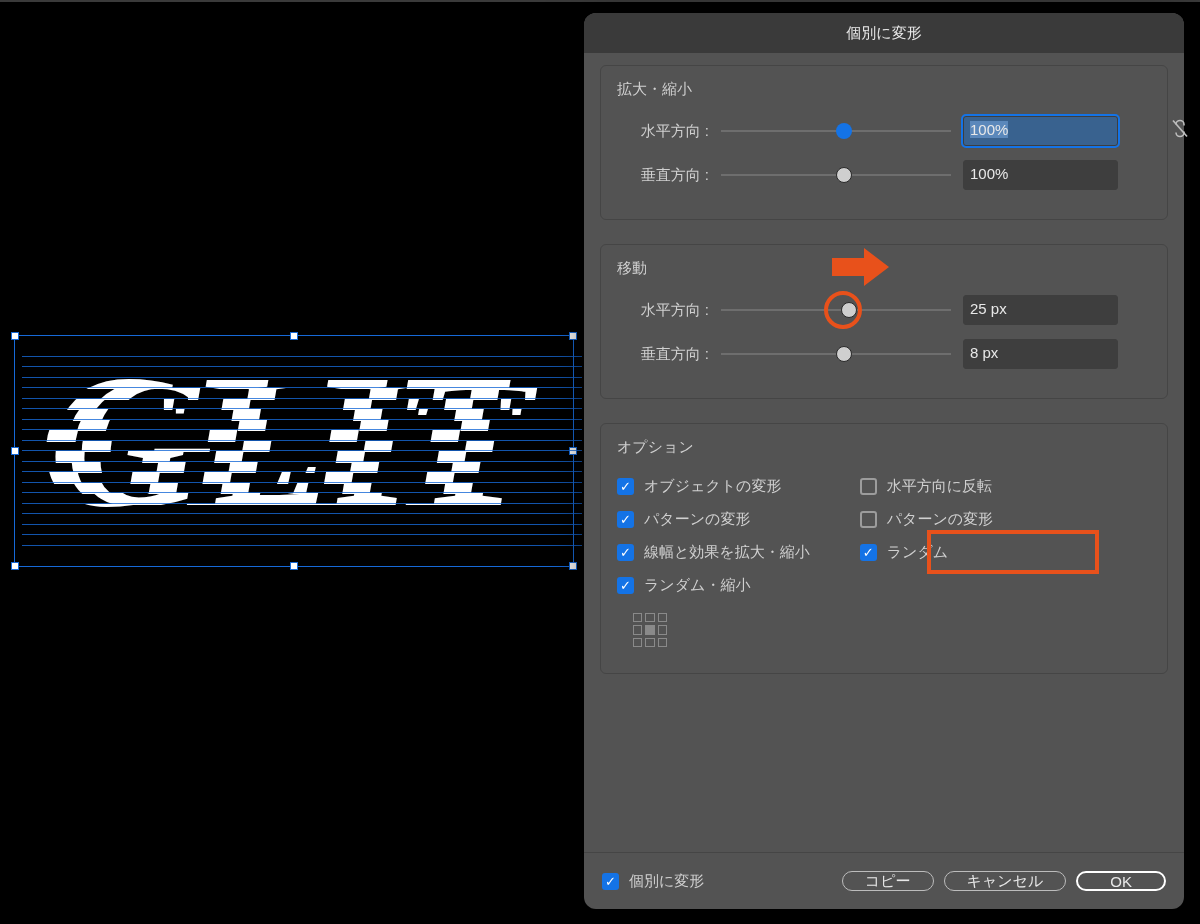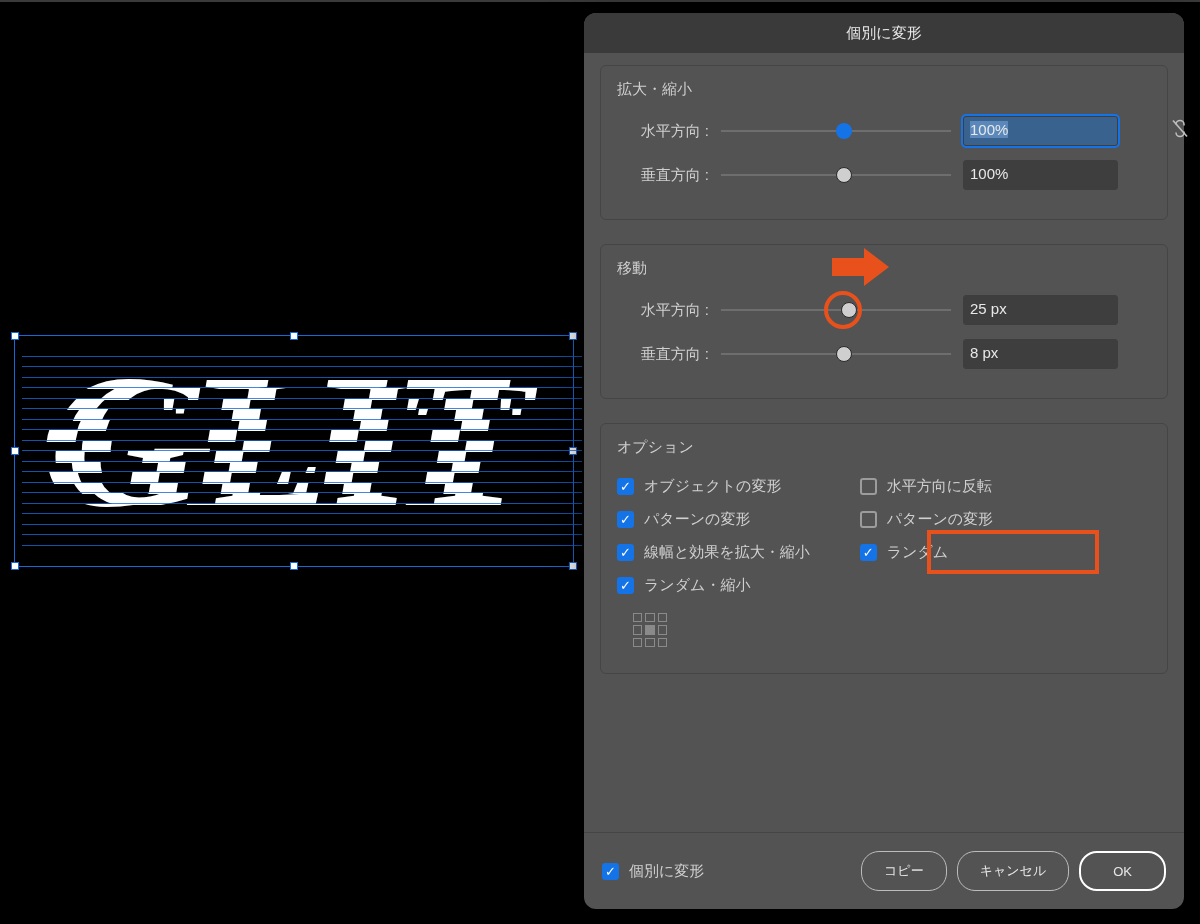--- a/index.html
+++ b/index.html
@@ -142,24 +142,24 @@
 .anchor-grid div { border: 1px solid #8a8a8a; }
 .anchor-grid div.sel { background: #8a8a8a; }
 .footer {
   display: flex; align-items: center;
   gap: 10px; padding: 0 18px 18px;
   margin-top: auto;
   border-top: 1px solid #454545; padding-top: 18px;
 }
 .footer .spacer { flex: 1; }
 .btn {
-  height: 40px; border-radius: 18px;
+  height: 20px; border-radius: 18px;
   border: 1.5px solid #bcbcbc; color: #e8e8e8;
   background: transparent; padding: 0 22px;
-  font-size: 13px; cursor: pointer;
+  font-size: 15px; cursor: pointer;
 }
 .btn.primary { border: 2px solid #fff; font-weight: 500; padding: 0 32px; }
 </style>
 </head>
 <body>
 
 <div class="canvas">
   <div class="artwork">
     <div class="handle h-tl"></div>
     <div class="handle h-tm"></div>

